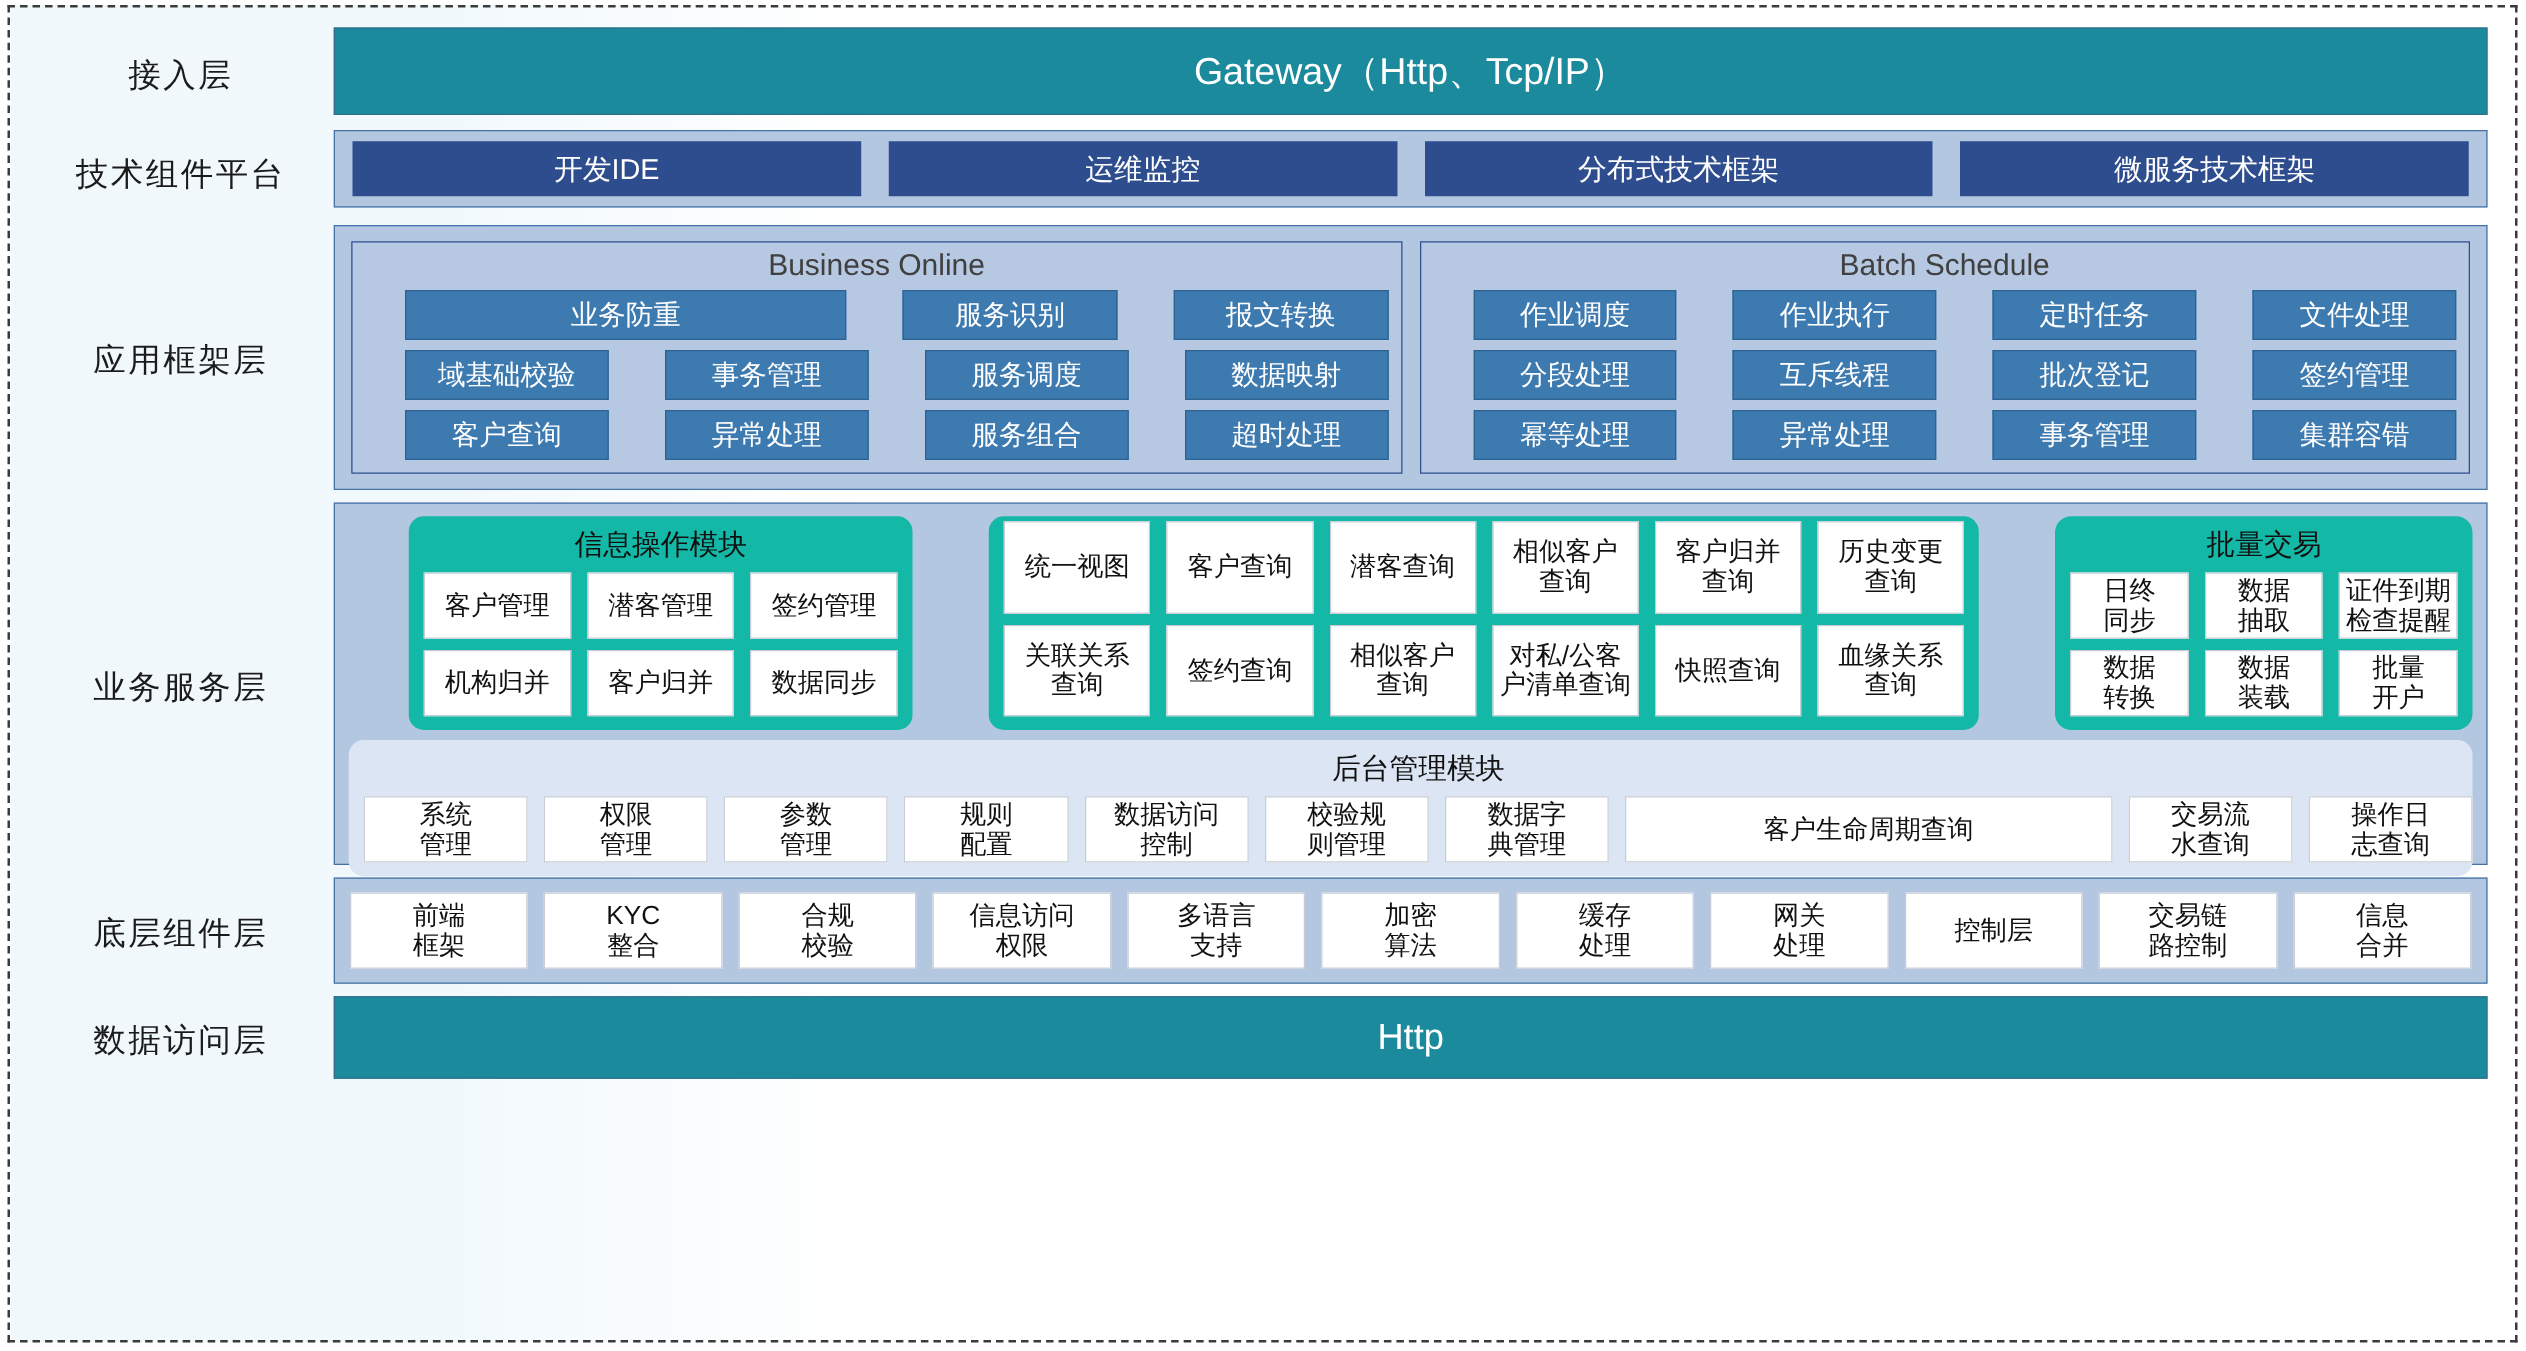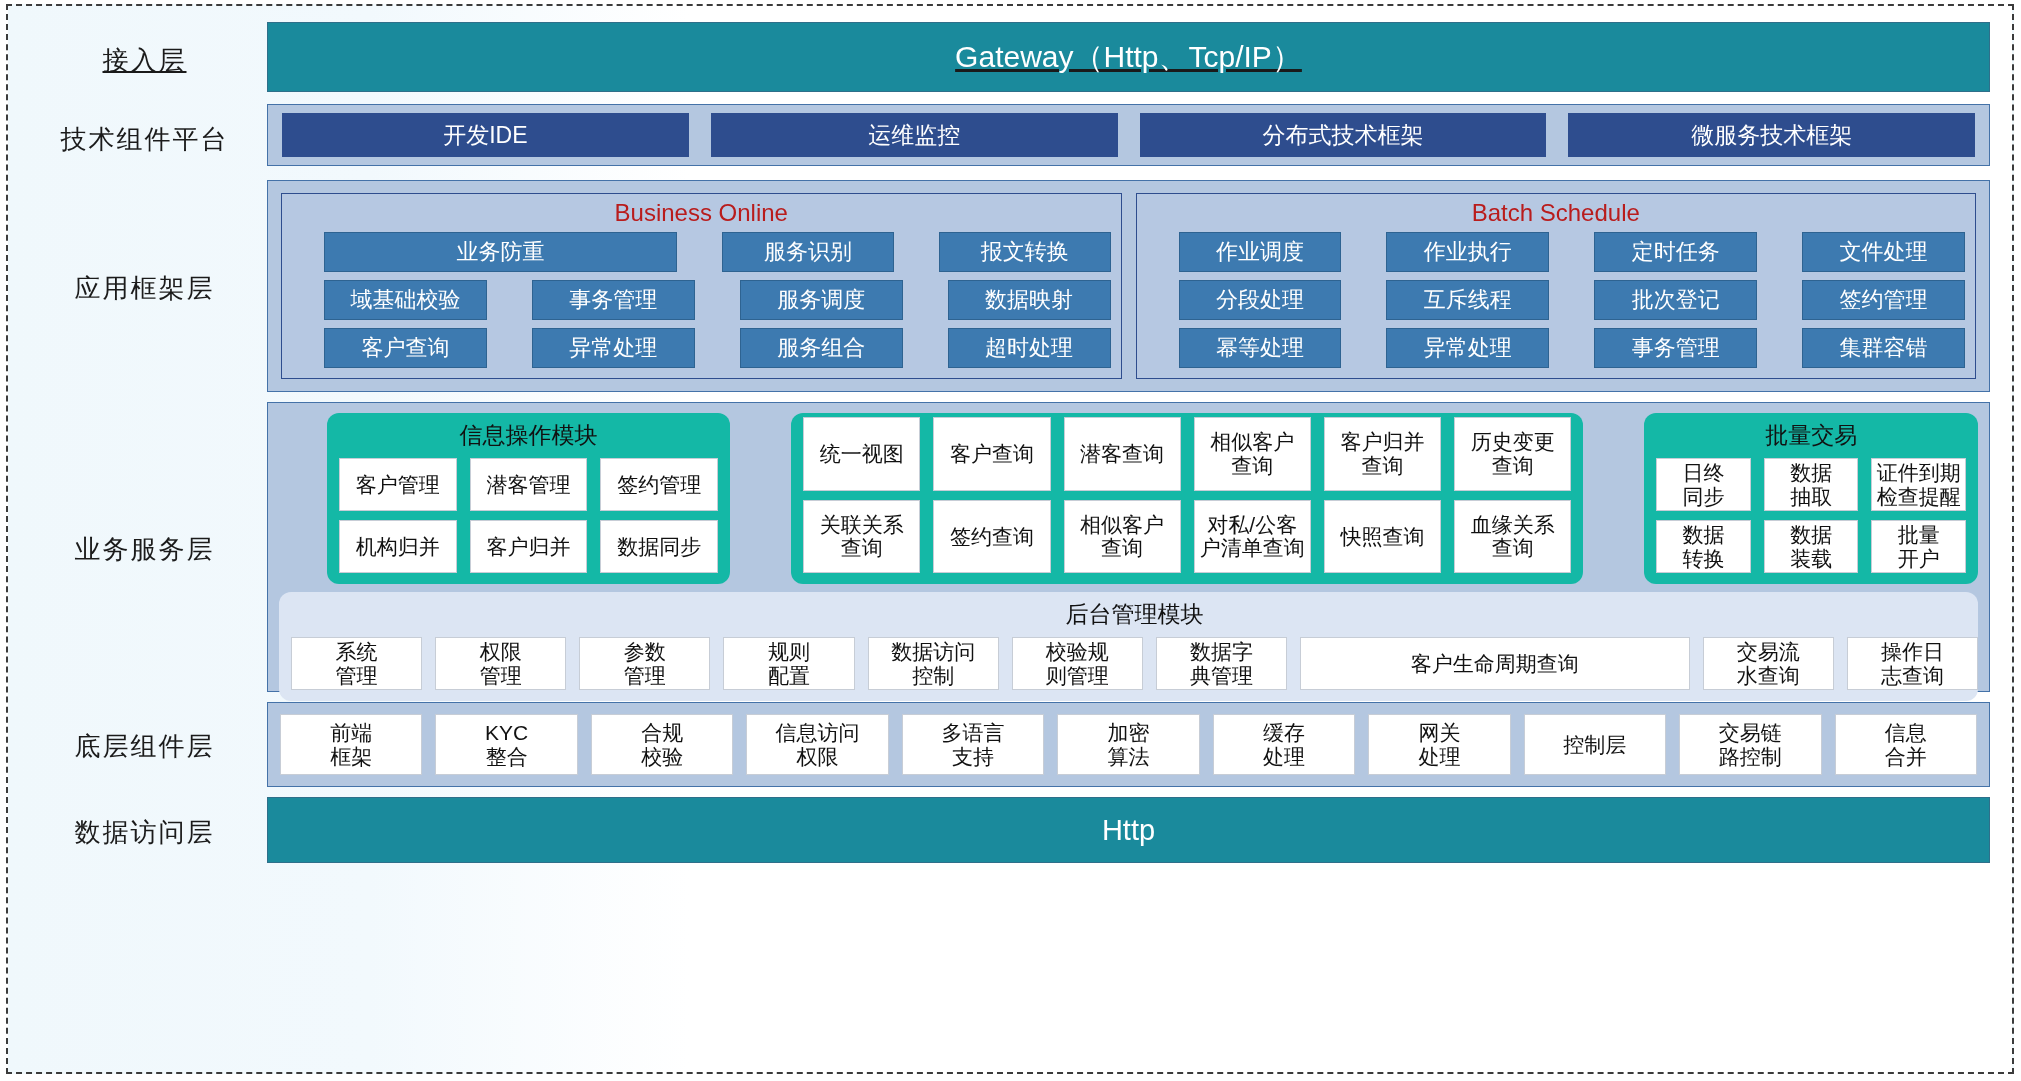--- a/index.html
+++ b/index.html
@@ -120,21 +120,21 @@
     border: 1px solid #2e4d8e;
     background: #b6c8e2;
     box-sizing: border-box;
     padding: 4px 10px 10px 10px;
     display: flex;
     flex-direction: column;
   }
   .appfw-title {
     text-align: center;
     font-size: 24px;
-    color: #b91c1c;
+    color: #404040;
     padding: 1px 0 5px 0;
     font-family: "Liberation Sans", sans-serif;
   }
   .appfw-rows {
     display: flex;
     flex-direction: column;
     gap: 8px;
     flex: 1;
   }
   .appfw-row {
@@ -252,21 +252,21 @@
     background: #1a8a9c;
     border: 1px solid #2f6f8a;
     color: #ffffff;
     display: flex;
     align-items: center;
     justify-content: center;
     font-size: 29px;
     height: 66px;
     box-sizing: border-box;
   }
-  .r-gateway { height: 76px; text-decoration: underline; }
+  .r-gateway { height: 76px; }
   .r-tech    { height: 70px; }
   .r-appfw   { height: 216px; }
   .r-biz     { height: 294px; }
   .r-base    { height: 89px; }
   .r-data    { height: 70px; }
 </style>
 </head>
 <body>
 
 <div id="page">
@@ -385,21 +385,21 @@
                   <div class="svc-cell">关联关系<br>查询</div>
                   <div class="svc-cell">签约查询</div>
                   <div class="svc-cell">相似客户<br>查询</div>
                   <div class="svc-cell">对私/公客<br>户清单查询</div>
                   <div class="svc-cell">快照查询</div>
                   <div class="svc-cell">血缘关系<br>查询</div>
                 </div>
               </div>
             </div>
 
-            <div class="mod-card" style="flex:2.5;">
+            <div class="mod-card" style="flex:2.5;border-radius:13px;">
               <div class="mod-title">批量交易</div>
               <div class="mod-rows">
                 <div class="mod-row">
                   <div class="svc-cell">日终<br>同步</div>
                   <div class="svc-cell">数据<br>抽取</div>
                   <div class="svc-cell">证件到期<br>检查提醒</div>
                 </div>
                 <div class="mod-row">
                   <div class="svc-cell">数据<br>转换</div>
                   <div class="svc-cell">数据<br>装载</div>

